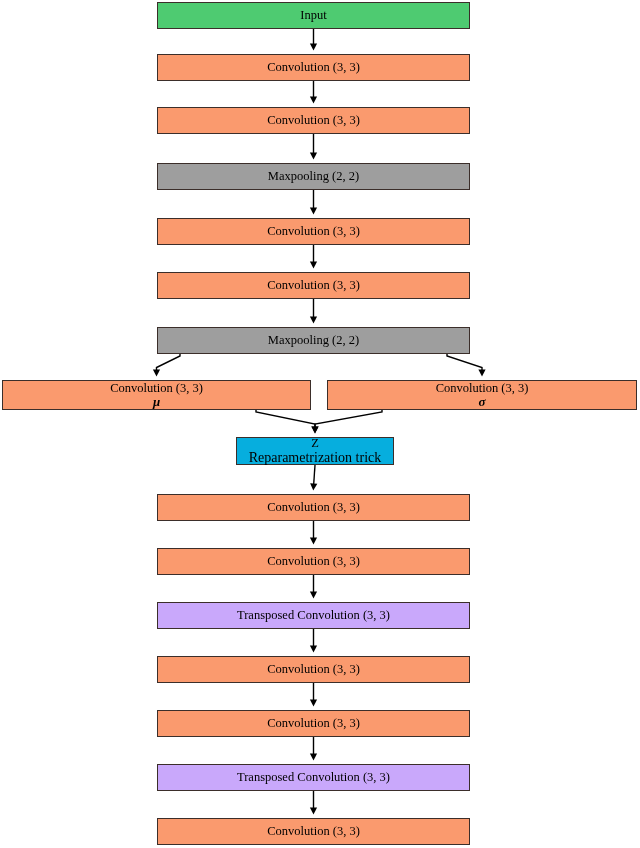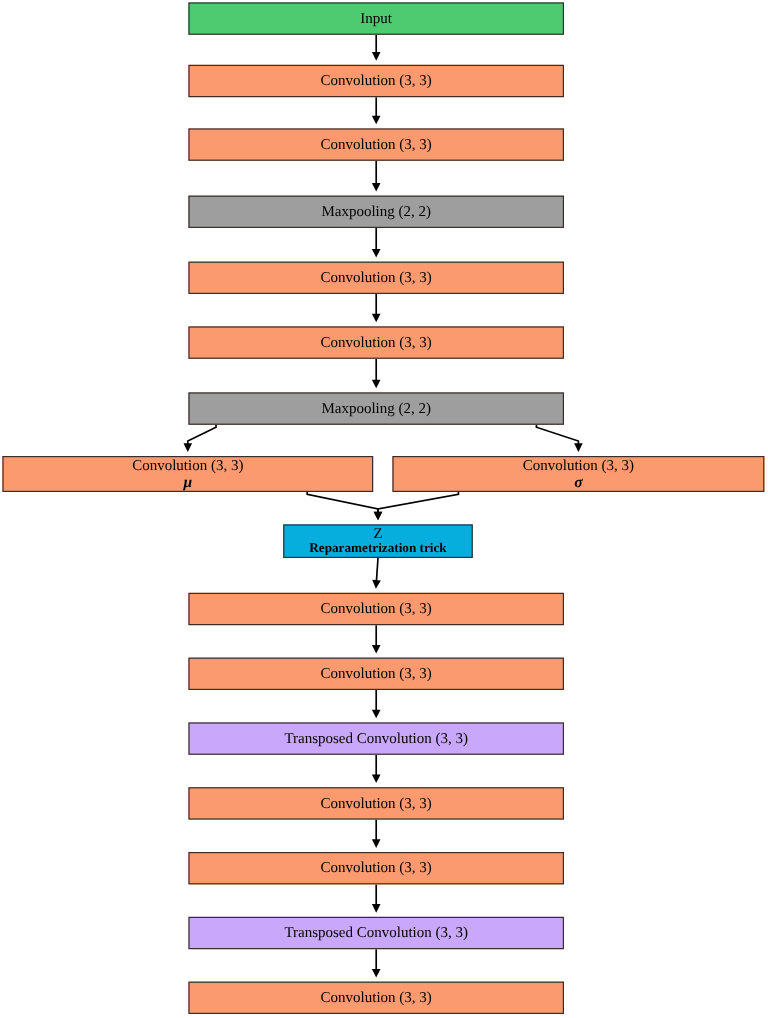--- a/index.html
+++ b/index.html
@@ -40,22 +40,21 @@
     line-height: 1.08;
     text-align: center;
     white-space: nowrap;
     z-index: 2;
   }
   .node .label-main {
     display: block;
   }
   .node .label-sub {
     display: block;
-    font-size: 11px;
-    font-weight: bold;
+    font-size: 14px;
   }
   .node .greek {
     display: block;
     font-size: 13px;
     font-style: italic;
     font-weight: bold;
     line-height: 1;
   }
 </style>
 </head>

